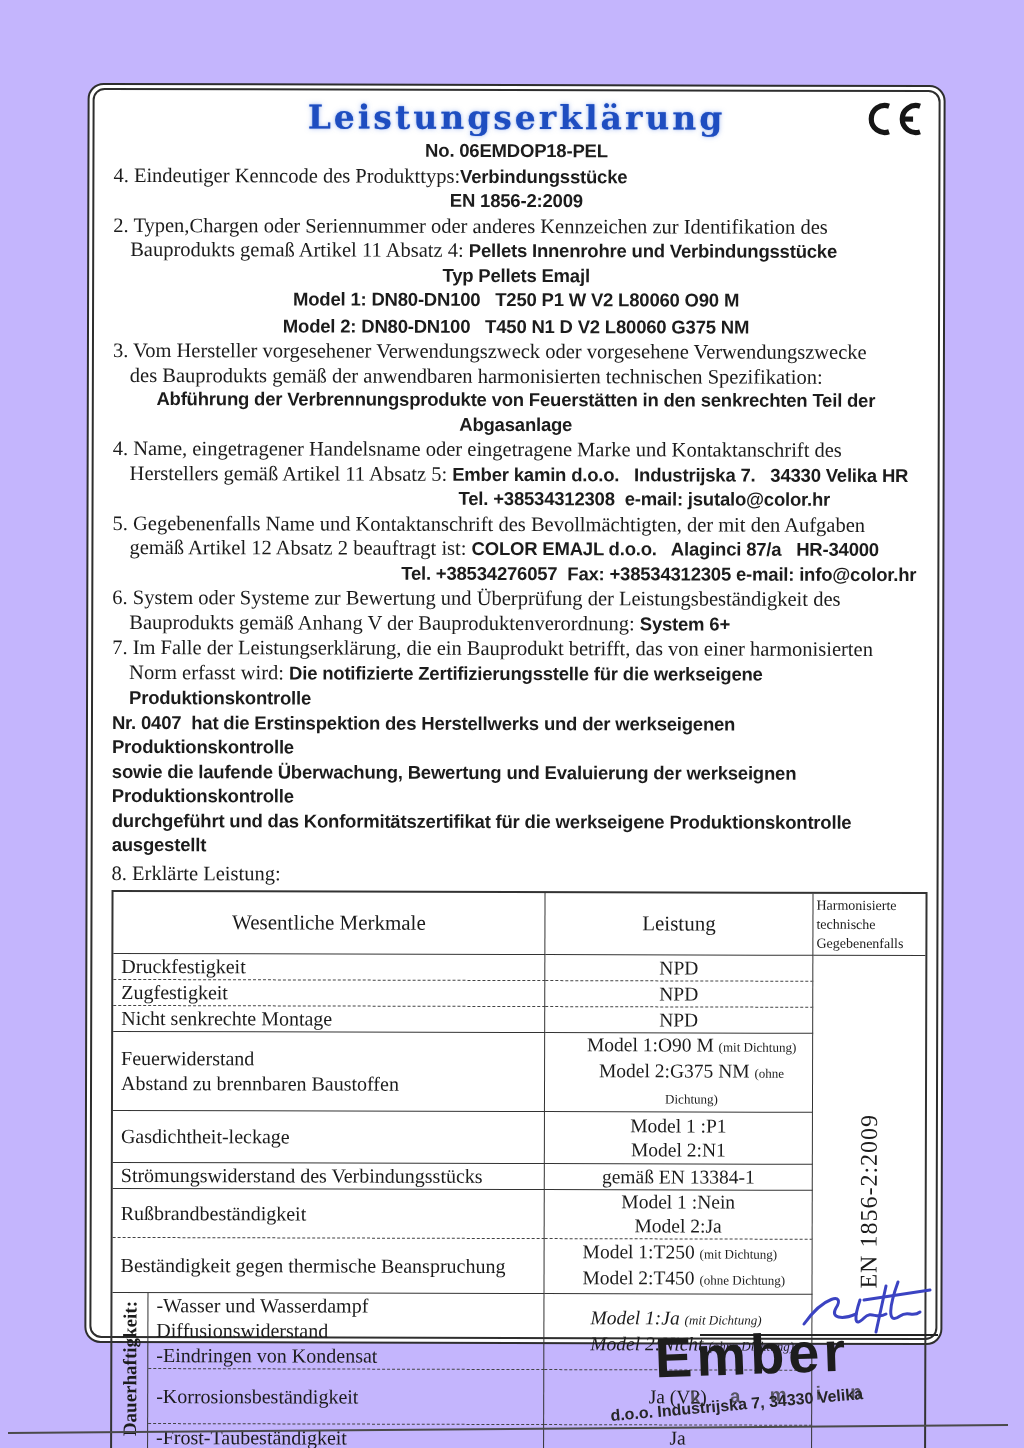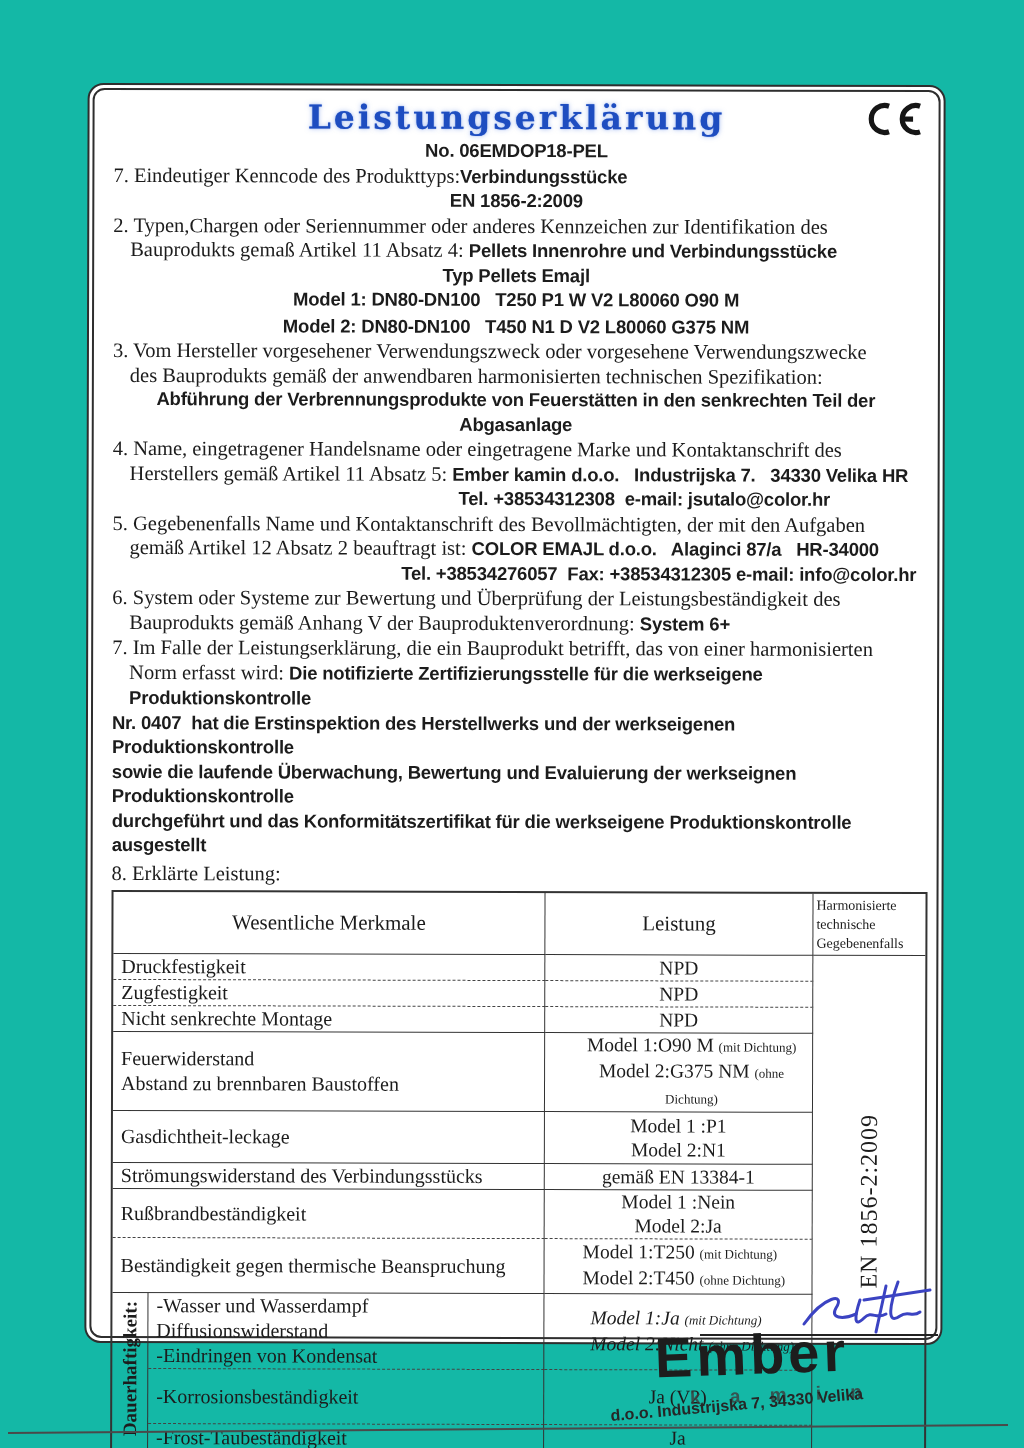--- a/index.html
+++ b/index.html
@@ -1,17 +1,17 @@
 <!DOCTYPE html>
 <html><head>
 <meta charset="utf-8">
 <style>
   * { margin:0; padding:0; box-sizing:border-box; }
   body { background:#fff; font-family:"Liberation Serif", serif; color:#1c1c1c; }
-  .page { position:relative; width:1024px; height:1448px; background:#14b8a6; overflow:hidden; }
+  .page { position:relative; width:1024px; height:1448px; background:#c4b5fd; overflow:hidden; }
 
   
   .doc-outer { position:absolute; left:86px; top:84px; width:858px; height:1260px;
                border:2px solid #2e2e2e; border-radius:16px; transform:rotate(0.15deg); background:#fff; }
   .doc-inner { position:absolute; inset:3px; border:2px solid #2e2e2e; border-radius:12px;
                padding:6px 19px 0 19px; overflow:visible; }
 
   .line { font-size:20.5px; line-height:24.5px; white-space:pre-wrap; }
   .cont { padding-left:17px; }
   .ctr  { text-align:center; }
@@ -70,21 +70,21 @@
             <path d="M 24.5 6.2 A 13.5 13.5 0 1 0 24.5 31.8"></path>
             <path d="M 55.5 6.2 A 13.5 13.5 0 1 0 55.5 31.8"></path>
             <path d="M 36 19 H 48.5"></path>
           </g>
         </svg>
       </div>
 
       <div class="title">Leistungserklärung</div>
       <div class="line ctr bs">No. 06EMDOP18-PEL</div>
 
-      <div class="line"><span>7. Eindeutiger Kenncode des Produkttyps:</span><span class="bs">Verbindungsstücke</span></div>
+      <div class="line"><span>4. Eindeutiger Kenncode des Produkttyps:</span><span class="bs">Verbindungsstücke</span></div>
       <div class="line ctr bs">EN 1856-2:2009</div>
 
       <div class="line">2. Typen,Chargen oder Seriennummer oder anderes Kennzeichen zur Identifikation des</div>
       <div class="line cont"><span>Bauprodukts gemaß Artikel 11 Absatz 4: </span><span class="bs">Pellets Innenrohre und Verbindungsstücke</span></div>
       <div class="line ctr bs">Typ Pellets Emajl</div>
       <div class="line ctr bs">Model 1: DN80-DN100   T250 P1 W V2 L80060 O90 M</div>
       <div class="gap2"></div>
       <div class="line ctr bs">Model 2: DN80-DN100   T450 N1 D V2 L80060 G375 NM</div>
 
       <div class="line">3. Vom Hersteller vorgesehener Verwendungszweck oder vorgesehene Verwendungszwecke</div>

